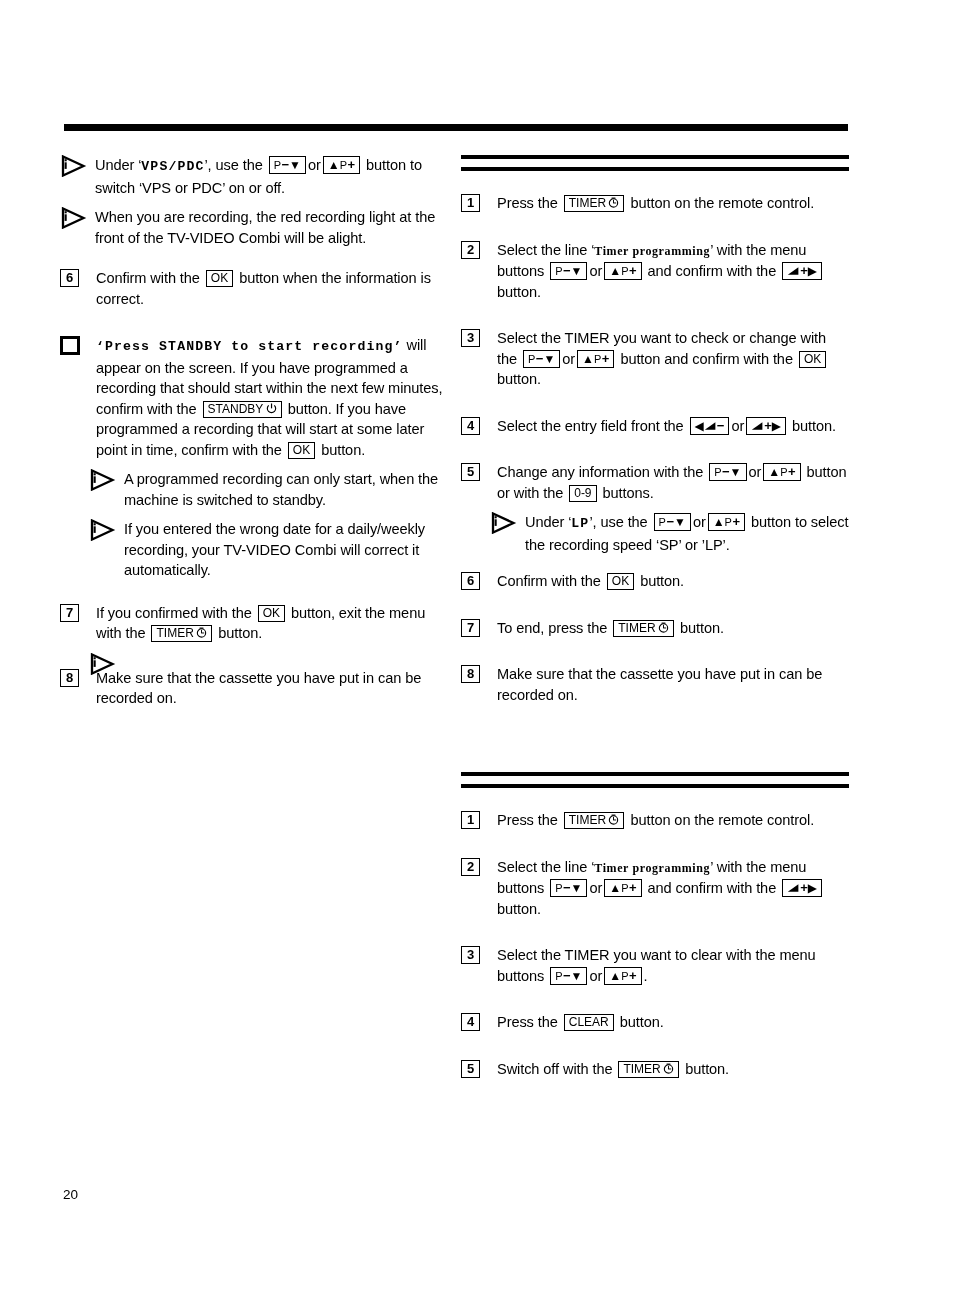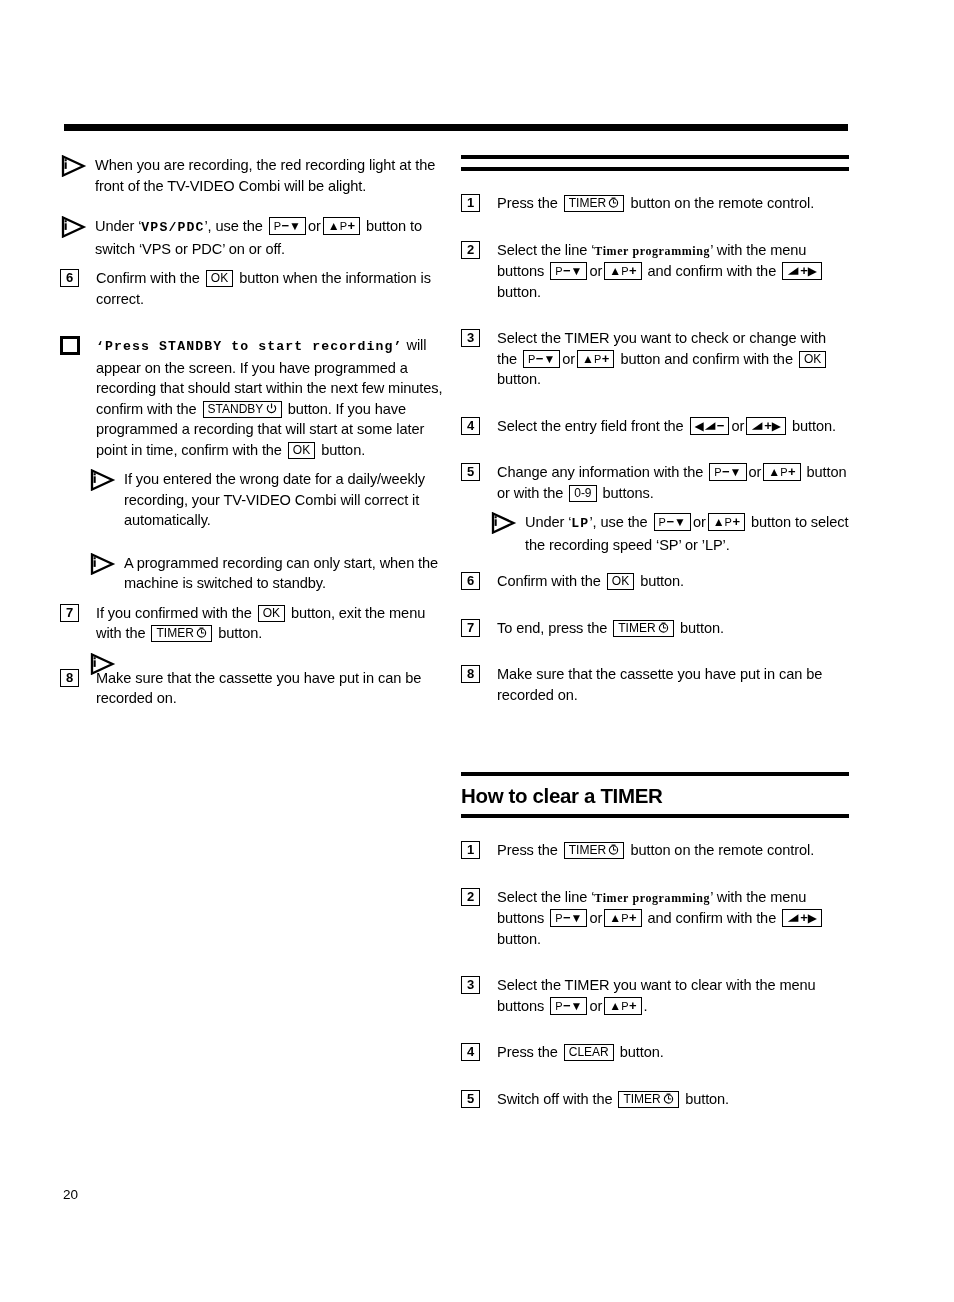--- a/index.html
+++ b/index.html
@@ -172,42 +172,42 @@
 <body>
 
 <div id="page">
 
   <div class="top-rule"></div>
 
   <div class="columns">
 
     <div class="col col-left">
 
+      <div class="tip">
+        <span class="tip-icon">
+          <svg width="27" height="22" viewBox="0 0 27 22">
+            <path d="M3 1.5 L23.5 11 L3 20.5 Z" fill="none" stroke="#000" stroke-width="2.3"></path>
+            <rect x="4.6" y="7.3" width="2.1" height="6.6" fill="#000"></rect>
+            <rect x="4.6" y="4.2" width="2.1" height="2.1" fill="#000"></rect>
+          </svg>
+        </span>
+        <span>Under ‘</span><span class="screen">VPS/PDC</span><span>’, use the</span>
+        <span class="key"><span class="sym">P</span><span class="pm">−</span>▼</span><span>or</span><span class="key">▲<span class="sym">P</span><span class="pm">+</span></span>
+        <span>button to switch ‘VPS or PDC’ on or off.</span>
+      </div>
+
       <div class="tip" style="margin-bottom:20px;">
         <span class="tip-icon">
           <svg width="27" height="22" viewBox="0 0 27 22">
             <path d="M3 1.5 L23.5 11 L3 20.5 Z" fill="none" stroke="#000" stroke-width="2.3"></path>
             <rect x="4.6" y="7.3" width="2.1" height="6.6" fill="#000"></rect>
             <rect x="4.6" y="4.2" width="2.1" height="2.1" fill="#000"></rect>
           </svg>
         </span>
         <span>When you are recording, the red recording light at the front of the TV-VIDEO Combi will be alight.</span>
-      </div>
-
-      <div class="tip">
-        <span class="tip-icon">
-          <svg width="27" height="22" viewBox="0 0 27 22">
-            <path d="M3 1.5 L23.5 11 L3 20.5 Z" fill="none" stroke="#000" stroke-width="2.3"></path>
-            <rect x="4.6" y="7.3" width="2.1" height="6.6" fill="#000"></rect>
-            <rect x="4.6" y="4.2" width="2.1" height="2.1" fill="#000"></rect>
-          </svg>
-        </span>
-        <span>Under ‘</span><span class="screen">VPS/PDC</span><span>’, use the</span>
-        <span class="key"><span class="sym">P</span><span class="pm">−</span>▼</span><span>or</span><span class="key">▲<span class="sym">P</span><span class="pm">+</span></span>
-        <span>button to switch ‘VPS or PDC’ on or off.</span>
       </div>
 
       <div class="step gap-lg">
         <span class="marker">6</span>
         <span>Confirm with the</span>
         <span class="key">OK</span>
         <span>button when the information is correct.</span>
       </div>
 
       <div class="step tight">
@@ -216,40 +216,40 @@
         <span>will appear on the screen. If you have programmed a recording that should start within the next few minutes, confirm with the</span>
         <span class="key"><span>STANDBY</span> <svg width="11" height="11" viewBox="0 0 14 14">
               <path d="M3.4 3.1 A5.3 5.3 0 1 0 10.6 3.1" fill="none" stroke="#000" stroke-width="1.5"></path>
               <rect x="6.3" y="0.6" width="1.5" height="6.2" fill="#000"></rect>
             </svg></span>
         <span>button. If you have programmed a recording that will start at some later point in time, confirm with the</span>
         <span class="key">OK</span>
         <span>button.</span>
       </div>
 
+      <div class="tip indent">
+        <span class="tip-icon">
+          <svg width="27" height="22" viewBox="0 0 27 22">
+            <path d="M3 1.5 L23.5 11 L3 20.5 Z" fill="none" stroke="#000" stroke-width="2.3"></path>
+            <rect x="4.6" y="7.3" width="2.1" height="6.6" fill="#000"></rect>
+            <rect x="4.6" y="4.2" width="2.1" height="2.1" fill="#000"></rect>
+          </svg>
+        </span>
+        <span>A programmed recording can only start, when the machine is switched to standby.</span>
+      </div>
+
       <div class="tip indent" style="margin-bottom:22px;">
         <span class="tip-icon">
           <svg width="27" height="22" viewBox="0 0 27 22">
             <path d="M3 1.5 L23.5 11 L3 20.5 Z" fill="none" stroke="#000" stroke-width="2.3"></path>
             <rect x="4.6" y="7.3" width="2.1" height="6.6" fill="#000"></rect>
             <rect x="4.6" y="4.2" width="2.1" height="2.1" fill="#000"></rect>
           </svg>
         </span>
         <span>If you entered the wrong date for a daily/weekly recording, your TV-VIDEO Combi will correct it automatically.</span>
-      </div>
-
-      <div class="tip indent">
-        <span class="tip-icon">
-          <svg width="27" height="22" viewBox="0 0 27 22">
-            <path d="M3 1.5 L23.5 11 L3 20.5 Z" fill="none" stroke="#000" stroke-width="2.3"></path>
-            <rect x="4.6" y="7.3" width="2.1" height="6.6" fill="#000"></rect>
-            <rect x="4.6" y="4.2" width="2.1" height="2.1" fill="#000"></rect>
-          </svg>
-        </span>
-        <span>A programmed recording can only start, when the machine is switched to standby.</span>
       </div>
 
       <div class="step tight">
         <span class="marker">7</span>
         <span>If you confirmed with the</span>
         <span class="key">OK</span>
         <span>button, exit the menu with the</span>
         <span class="key"><span>TIMER</span> <svg width="11" height="11" viewBox="0 0 14 14">
               <circle cx="7" cy="7.6" r="5.3" fill="none" stroke="#000" stroke-width="1.4"></circle>
               <rect x="6.4" y="3.6" width="1.2" height="4.3" fill="#000"></rect>
@@ -369,21 +369,20 @@
 
       <div class="step">
         <span class="marker">8</span>
         <span>Make sure that the cassette you have put in can be recorded on.</span>
       </div>
 
       <div class="spacer-head"></div>
 
       <div class="section-head">
         <div class="rule-top"></div>
-        <h2>How to clear a TIMER</h2>
         <div class="rule-bot"></div>
       </div>
 
       <div class="step gap-lg">
         <span class="marker">1</span>
         <span>Press the</span>
         <span class="key"><span>TIMER</span> <svg width="11" height="11" viewBox="0 0 14 14">
               <circle cx="7" cy="7.6" r="5.3" fill="none" stroke="#000" stroke-width="1.4"></circle>
               <rect x="6.4" y="3.6" width="1.2" height="4.3" fill="#000"></rect>
               <rect x="6.9" y="7" width="3.5" height="1.2" fill="#000"></rect>

